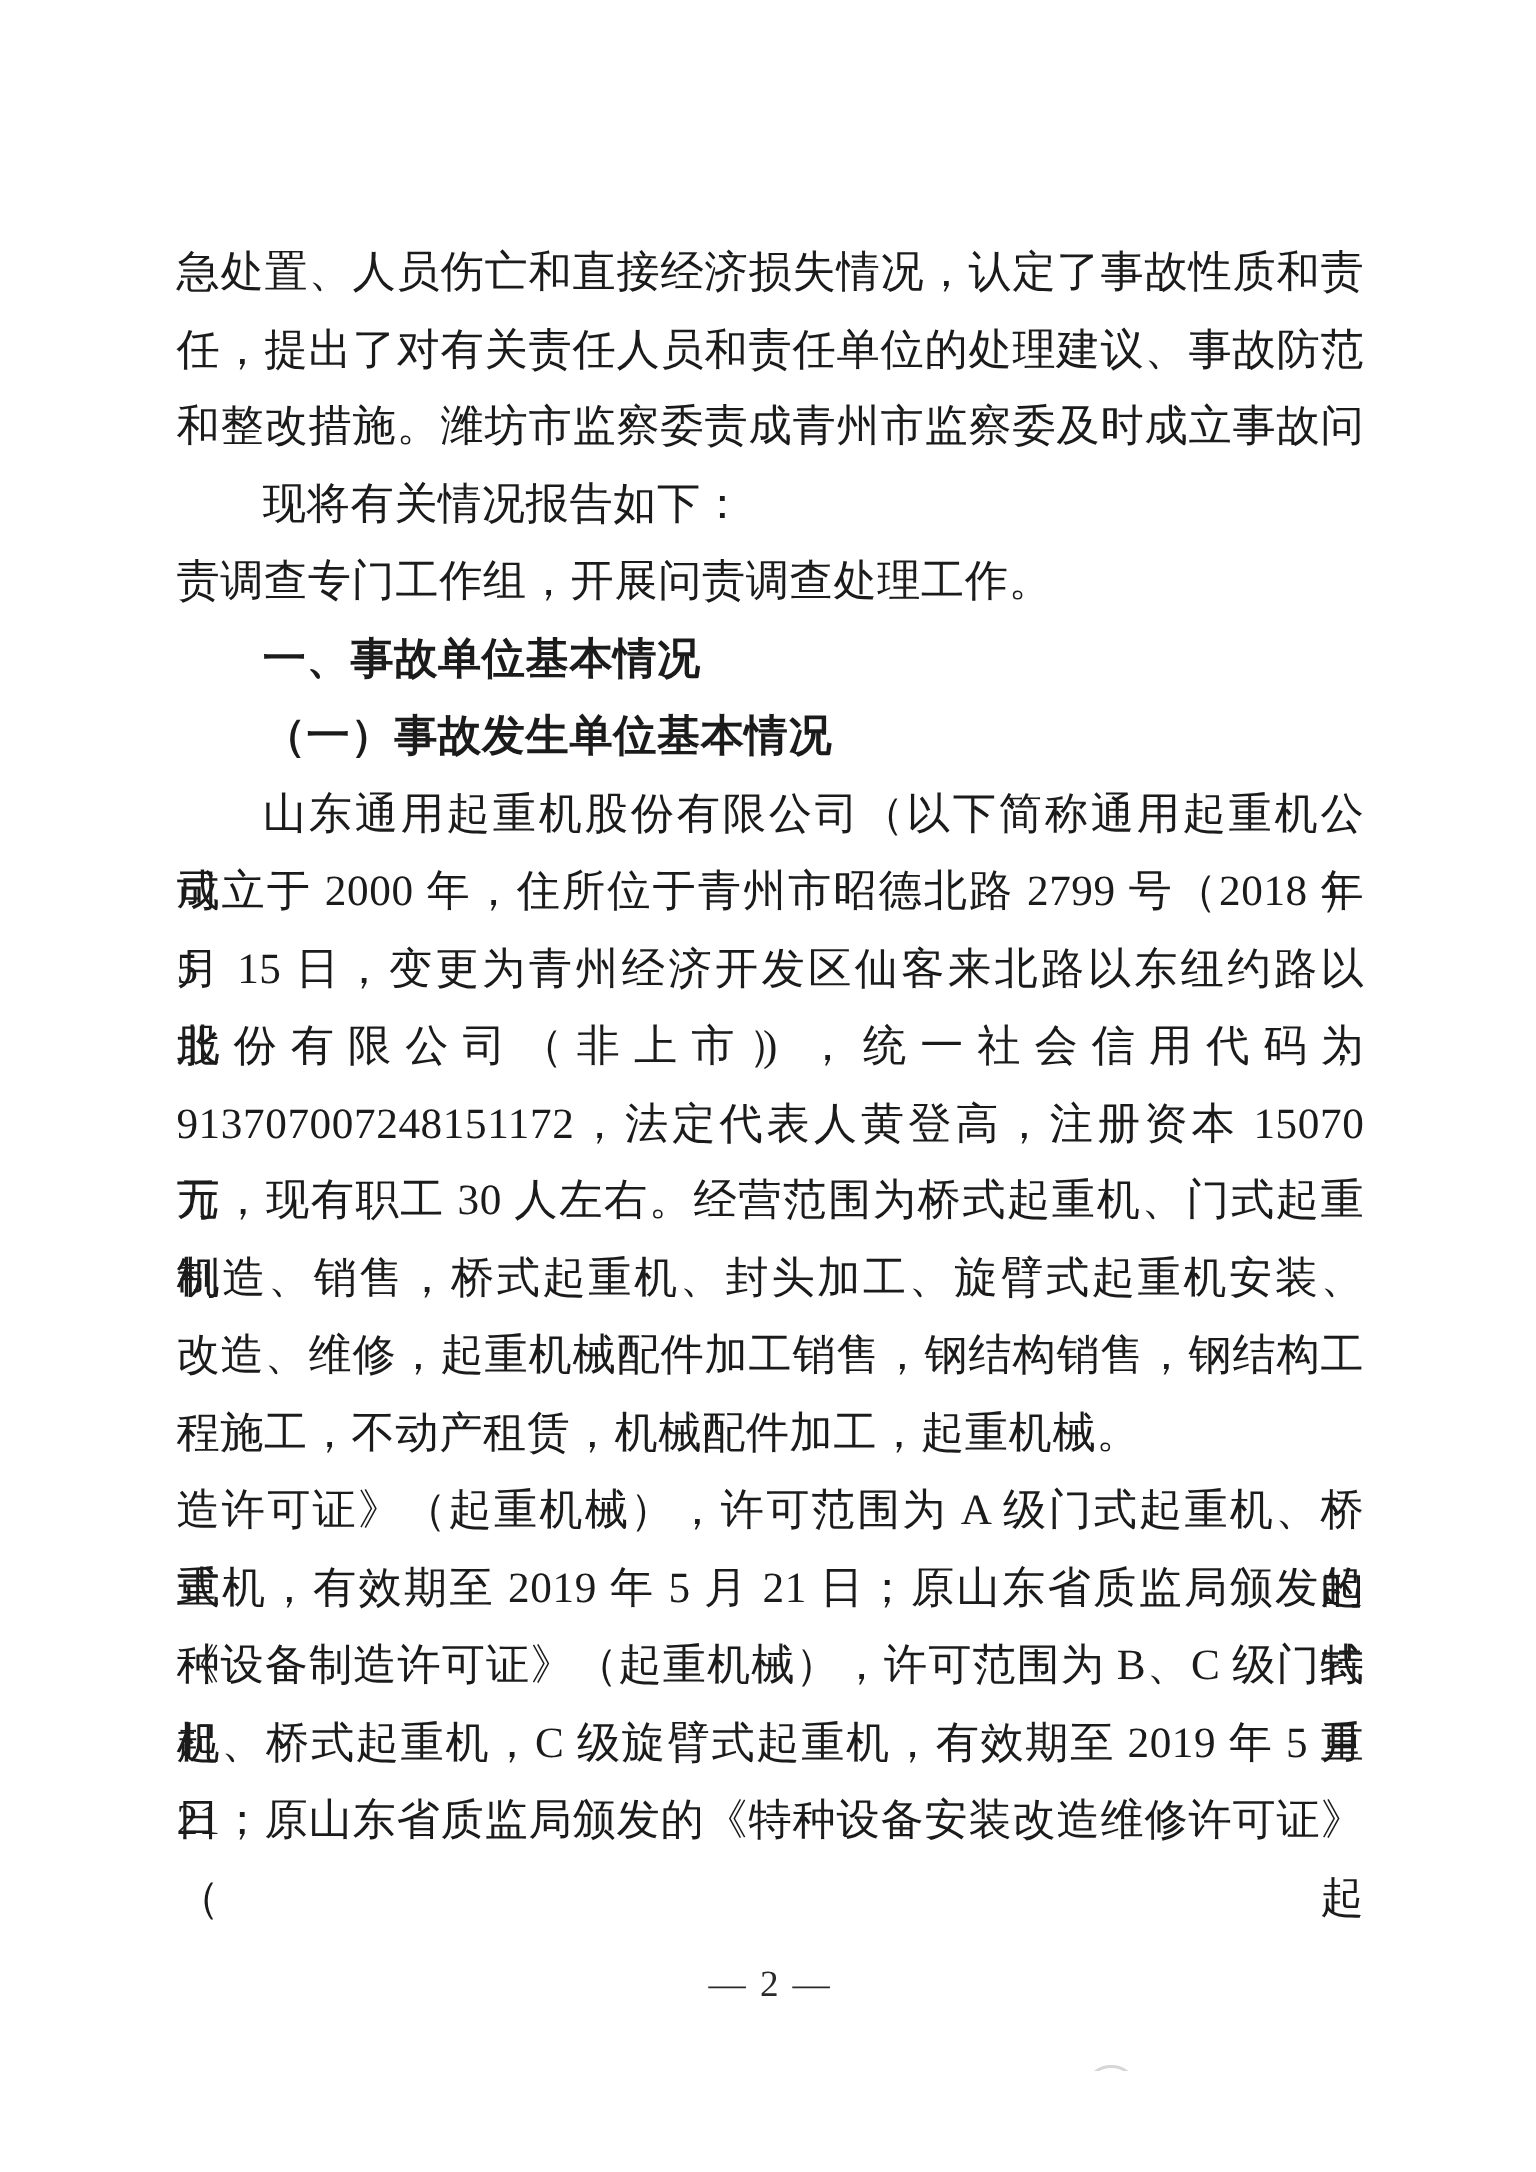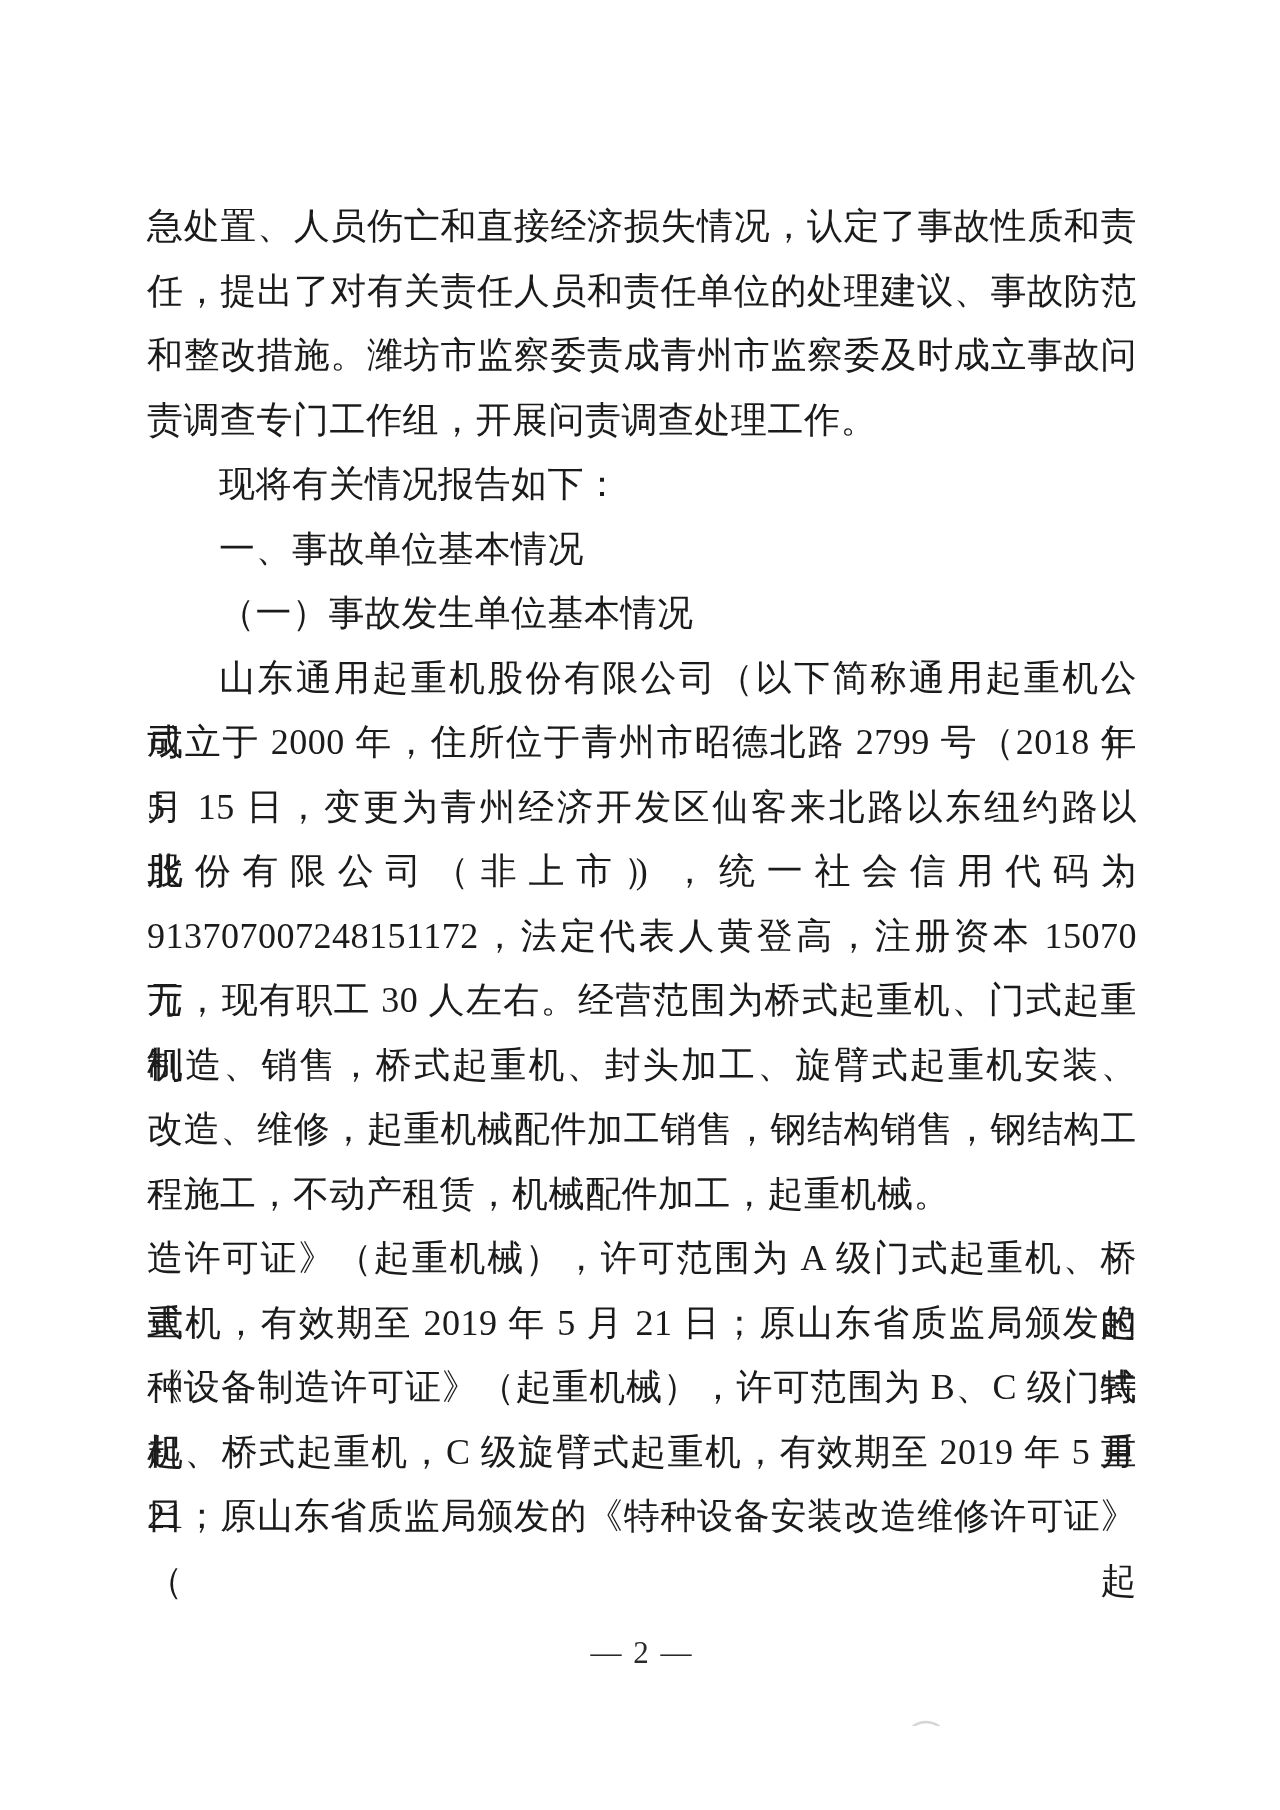--- a/index.html
+++ b/index.html
@@ -35,21 +35,21 @@
     text-align-last: justify;
   }
   .line.left {
     text-align: left;
     text-align-last: left;
   }
   .line.indent {
     text-indent: 72px;
   }
   .line.bold {
-    font-weight: 400;
+    font-weight: 700;
   }
   .page-number {
     position: absolute;
     left: 147px;
     width: 990px;
     top: 1635px;
     text-align: center;
     font-size: 31px;
     color: #2a2a2a;
     letter-spacing: 2px;
@@ -76,22 +76,22 @@
 </style>
 </head>
 <body>
 
 <div class="page">
 
   <div class="content">
       <div class="line just">急处置、人员伤亡和直接经济损失情况，认定了事故性质和责</div>
       <div class="line just">任，提出了对有关责任人员和责任单位的处理建议、事故防范</div>
       <div class="line just">和整改措施。潍坊市监察委责成青州市监察委及时成立事故问</div>
+      <div class="line left indent">现将有关情况报告如下：</div>
       <div class="line left">责调查专门工作组，开展问责调查处理工作。</div>
-      <div class="line left indent">现将有关情况报告如下：</div>
       <div class="line left indent bold">一、事故单位基本情况</div>
       <div class="line left indent bold">（一）事故发生单位基本情况</div>
       <div class="line just indent">山东通用起重机股份有限公司（以下简称通用起重机公司）</div>
       <div class="line just">成立于 2000 年，住所位于青州市昭德北路 2799 号（2018 年 5</div>
       <div class="line just">月 15 日，变更为青州经济开发区仙客来北路以东纽约路以北)，</div>
       <div class="line just">股份有限公司（非上市），统一社会信用代码为</div>
       <div class="line just">913707007248151172，法定代表人黄登高，注册资本 15070 万</div>
       <div class="line just">元，现有职工 30 人左右。经营范围为桥式起重机、门式起重机</div>
       <div class="line just">制造、销售，桥式起重机、封头加工、旋臂式起重机安装、</div>
       <div class="line just">改造、维修，起重机械配件加工销售，钢结构销售，钢结构工</div>

